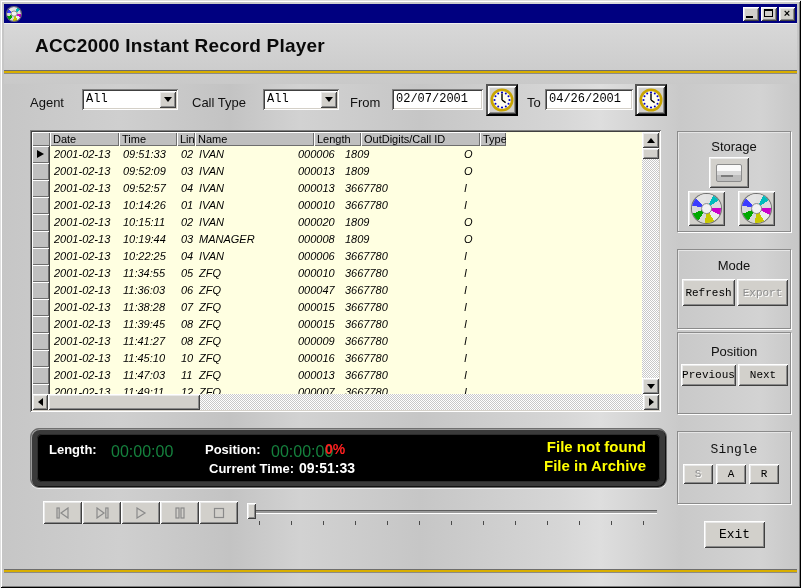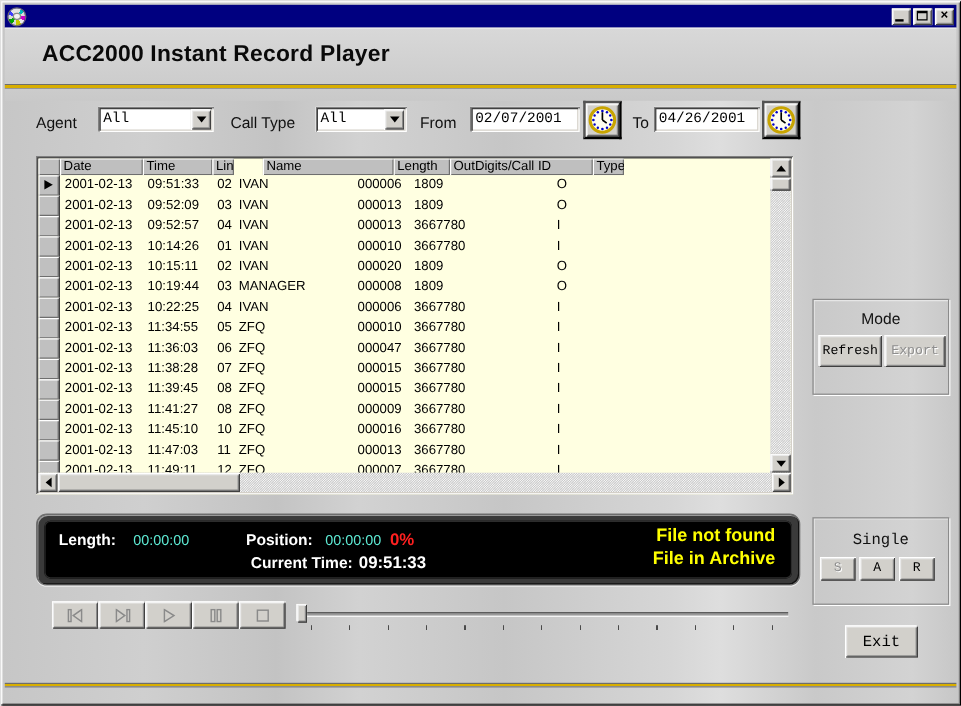--- a/index.html
+++ b/index.html
@@ -76,21 +76,21 @@
   
   .grid { position:absolute; left:30px; top:130px; width:631px; height:282px;
     background:#ffffe1;
     box-shadow: inset 1px 1px 0 #808080, inset -1px -1px 0 #ffffff,
                 inset 2px 2px 0 #404040, inset -2px -2px 0 #d4d0c8; }
   .grid-inner { position:absolute; inset:2px; overflow:hidden; }
   .grid-header { position:absolute; left:0; top:0; width:610px; height:14px; display:flex; }
   .hcell { height:14px; background:#bfbfbf; overflow:hidden; white-space:nowrap;
     font-size:11px; color:#000; padding:1px 0 0 3px;
     box-shadow: inset 1px 1px 0 #ffffff, inset -1px -1px 0 #6e6e6e; flex:none; }
-  .grid-body { position:absolute; left:0; top:14px; width:646px; height:248px; overflow:hidden; }
+  .grid-body { position:absolute; left:0; top:14px; width:646px; height:248px; overflow:hidden;font-style:italic; }
   .grow { display:flex; height:17px; background:#ffffe1; }
   .gcell { flex:none; overflow:hidden; white-space:nowrap; font-size:11px;
     color:#000; padding:2px 0 0 4px; }
   .selcell { flex:none; background:#c0c0c0; position:relative;
     box-shadow: inset 1px 1px 0 #ffffff, inset -1px -1px 0 #6e6e6e;
     border-right:1px solid #404040; }
   .rowarrow { position:absolute; left:5px; top:4px; width:0; height:0;
     border-top:4.5px solid transparent; border-bottom:4.5px solid transparent;
     border-left:7px solid #000; }
 
@@ -122,21 +122,21 @@
 
   
   .lcd-bezel { position:absolute; left:30px; top:428px; width:637px; height:60px;
     background:#3a3a3a; border-radius:9px;
     box-shadow: inset 1px 1px 0 #9a9a9a, inset -1px -1px 0 #111,
                 0 1px 0 #ededed; border:1px solid #6f6f6f; }
   .lcd-face { position:absolute; left:6px; top:5px; right:6px; bottom:5px;
     background:#000; border-radius:5px; box-shadow: inset 0 0 0 1px #2c2c2c; }
   .lcd-face span { position:absolute; white-space:nowrap; }
   .lbl { font-weight:bold; font-size:13px; color:#fff; }
-  .val { font-size:12px; color:#5eead4; }
+  .val { font-size:16px; color:#15803d; }
   .pct { font-weight:bold; font-size:14px; }
   .ctime { font-weight:bold; font-size:14px; color:#fff; }
   .status { font-weight:bold; font-size:15px; text-align:right; right:14px; }
 
   
   .transport { position:absolute; left:43px; top:501px; display:flex; }
   .tbtn { width:39px; height:23px; display:flex; align-items:center; justify-content:center; }
   .tbtn svg { display:block; }
   .slider { position:absolute; left:247px; top:502px; width:412px; height:24px; }
   .slider .track { position:absolute; left:8px; right:2px; top:8px; height:3px;
@@ -231,21 +231,21 @@
     </svg>
   </button>
 
   <div class="grid">
     <div class="grid-inner">
       <div class="grid-header" id="grid-header">
           <div class="hcell" style="width: 18px;"></div>
           <div class="hcell" style="width: 69px;">Date</div>
           <div class="hcell" style="width: 58px;">Time</div>
           <div class="hcell" style="width: 18px;">Line</div>
-          <div class="hcell" style="width: 109px; margin-left: 24px;">Name</div>
+          <div class="hcell" style="width: 119px;">Name</div>
           <div class="hcell" style="width: 47px;">Length</div>
           <div class="hcell" style="width: 119px;">OutDigits/Call ID</div>
           <div class="hcell" style="width: 26px;">Type</div>
         </div>
       <div class="grid-body" id="grid-body">
           <div class="grow">
             <div class="selcell" style="width: 18px;">
               <span class="rowarrow"></span>
             </div>
             <div class="gcell" style="width: 69px;">2001-02-13</div>
@@ -426,27 +426,44 @@
             <i class="tri-l"></i>
           </div>
         <div class="raised" style="position:absolute; left:16px; top:0; width:152px; height:16px;"></div>
         <div class="sbtn raised" style="right:0; top:0; width:16px; height:16px;">
             <i class="tri-r"></i>
           </div>
       </div>
     </div>
   </div>
 
+  <div class="groupbox" style="left:677px; top:131px; width:114px; height:101px;">
+    <div class="grouplabel" style="top:7px;">Storage</div>
+    <button class="raised drivebtn" style="position:absolute; left:31px; top:25px; width:40px; height:31px; border:0;">
+      <span class="driveicon"></span>
+    </button>
+    <button class="raised cdbtn" style="position:absolute; left:10px; top:59px; width:37px; height:35px; border:0;">
+      <span class="cd lg"></span>
+    </button>
+    <button class="raised cdbtn" style="position:absolute; left:60px; top:59px; width:37px; height:35px; border:0;">
+      <span class="cd lg"></span>
+    </button>
+  </div>
 
   <div class="groupbox" style="left:677px; top:249px; width:114px; height:80px;">
     <div class="grouplabel" style="top:8px;">Mode</div>
     <button class="btn raised" style="left:4px; top:29px; width:53px; height:27px; font-size:11px; border:0;">Refresh</button>
     <button class="btn raised disabled" style="left:59px; top:29px; width:51px; height:27px; font-size:11px; border:0;">Export</button>
   </div>
 
+  <div class="groupbox" style="left:677px; top:332px; width:114px; height:82px;">
+    <div class="grouplabel" style="top:11px;">Position</div>
+    <button class="btn raised" style="left:3px; top:31px; width:55px; height:22px; font-size:11px; border:0;">Previous</button>
+    <button class="btn raised" style="left:60px; top:31px; width:50px; height:22px; font-size:11px; border:0;">Next</button>
+  </div>
 
   <div class="lcd-bezel">
     <div class="lcd-face">
       <span class="lbl" style="left:12px; top:8px;">Length:</span>
       <span class="val" style="left:74px; top:9px;">00:00:00</span>
       <span class="lbl" style="left:168px; top:8px;">Position:</span>
       <span class="val" style="left:234px; top:9px;">00:00:00</span>
       <span class="pct" style="left:288px; top:7px; color:#ff2020;">0%</span>
       <span class="status" style="top:4px; color:#ffff00;">File not found</span>
       <span class="lbl" style="left:172px; top:27px;">Current Time:</span>

